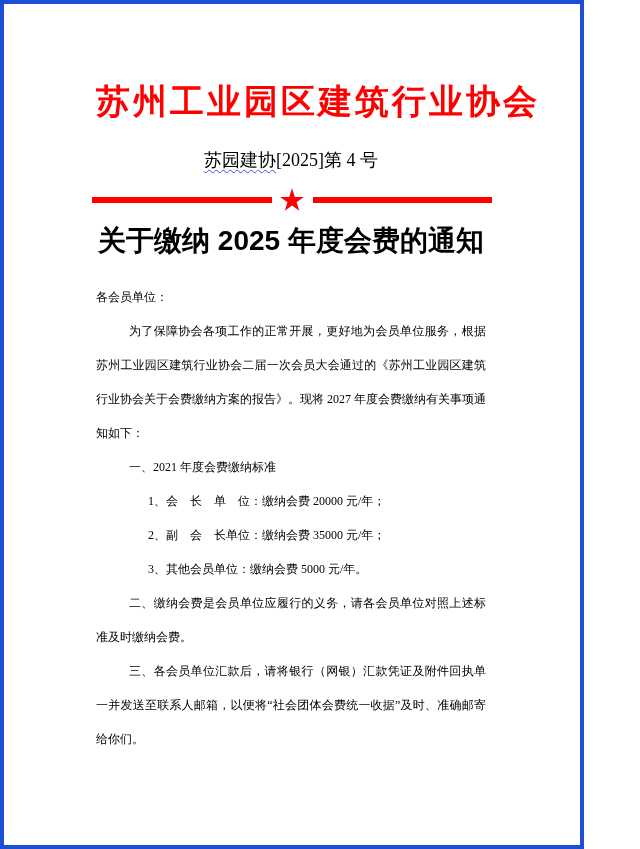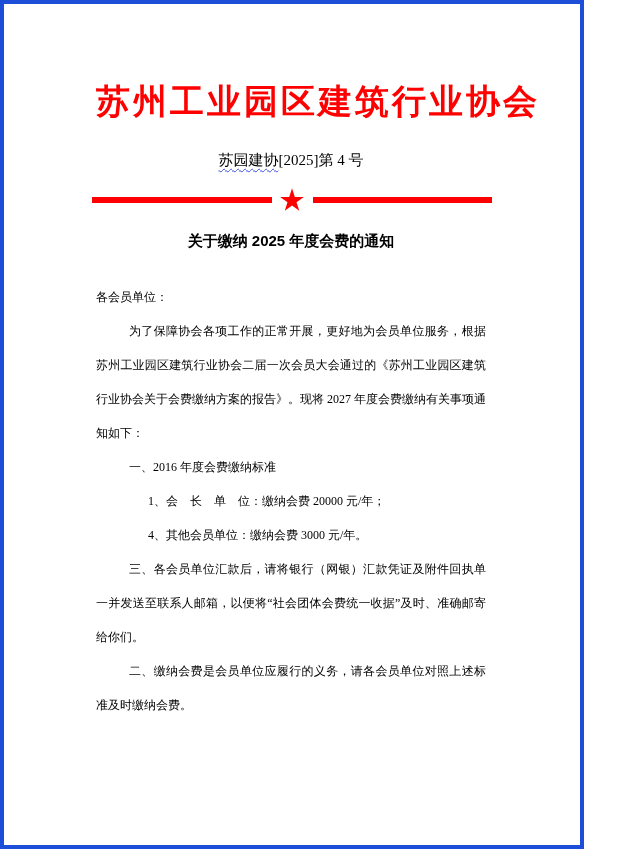--- a/index.html
+++ b/index.html
@@ -31,21 +31,21 @@
     font-size: 34px;
     line-height: 46px;
     font-weight: 700;
     color: #fe0000;
     letter-spacing: 3px;
     white-space: nowrap;
   }
   .doc-number {
     margin-top: 26px;
     text-align: center;
-    font-size: 15px;
+    font-size: 18px;
     line-height: 20px;
     color: #000000;
   }
   .squiggle {
     text-decoration: underline;
     text-decoration-style: wavy;
     text-decoration-color: #3d50e0;
     text-decoration-thickness: 1px;
     text-underline-offset: 3px;
   }
@@ -64,21 +64,21 @@
     color: #fe0000;
     font-size: 27px;
     line-height: 26px;
     margin: 0 7px;
     flex: 0 0 auto;
   }
   .notice-title {
     margin-top: 13px;
     text-align: center;
     font-family: "Liberation Sans", "DejaVu Sans", sans-serif;
-    font-size: 15px;
+    font-size: 28px;
     line-height: 30px;
     font-weight: 700;
     color: #000000;
   }
   .body-text {
     margin-top: 24px;
     font-size: 12px;
     line-height: 34px;
     text-align: justify;
   }
@@ -107,21 +107,22 @@
       <div class="bar"></div>
       <span class="star">★</span>
       <div class="bar"></div>
     </div>
 
     <div class="notice-title">关于缴纳 2025 年度会费的通知</div>
 
     <div class="body-text">
       <p>各会员单位：</p>
       <p class="para">为了保障协会各项工作的正常开展，更好地为会员单位服务，根据苏州工业园区建筑行业协会二届一次会员大会通过的《苏州工业园区建筑行业协会关于会费缴纳方案的报告》。现将 2027 年度会费缴纳有关事项通知如下：</p>
-      <p class="para">一、2016 年度会费缴纳标准</p>
+      <p class="para">一、2021 年度会费缴纳标准</p>
       <p class="item">1、会　长　单　位：缴纳会费 20000 元/年；</p>
-      <p class="item">4、其他会员单位：缴纳会费 3000 元/年。</p>
+      <p class="item">2、副　会　长单位：缴纳会费 35000 元/年；</p>
+      <p class="item">3、其他会员单位：缴纳会费 5000 元/年。</p>
+      <p class="para">二、缴纳会费是会员单位应履行的义务，请各会员单位对照上述标准及时缴纳会费。</p>
       <p class="para">三、各会员单位汇款后，请将银行（网银）汇款凭证及附件回执单一并发送至联系人邮箱，以便将“社会团体会费统一收据”及时、准确邮寄给你们。</p>
-      <p class="para">二、缴纳会费是会员单位应履行的义务，请各会员单位对照上述标准及时缴纳会费。</p>
     </div>
 
   </div>
 </div>
 
 </body></html>

